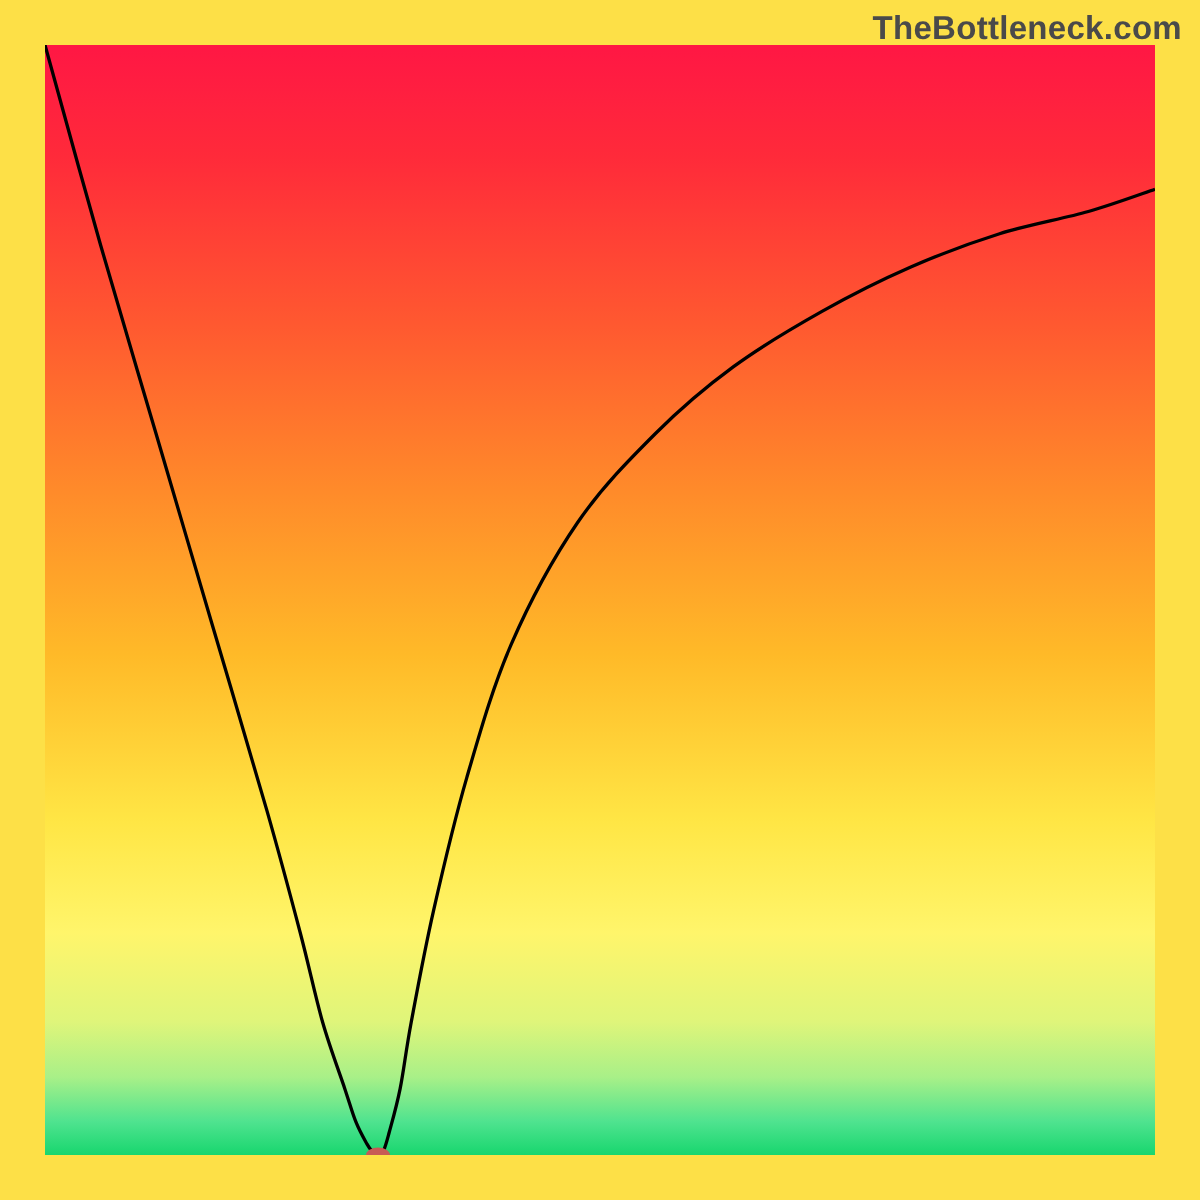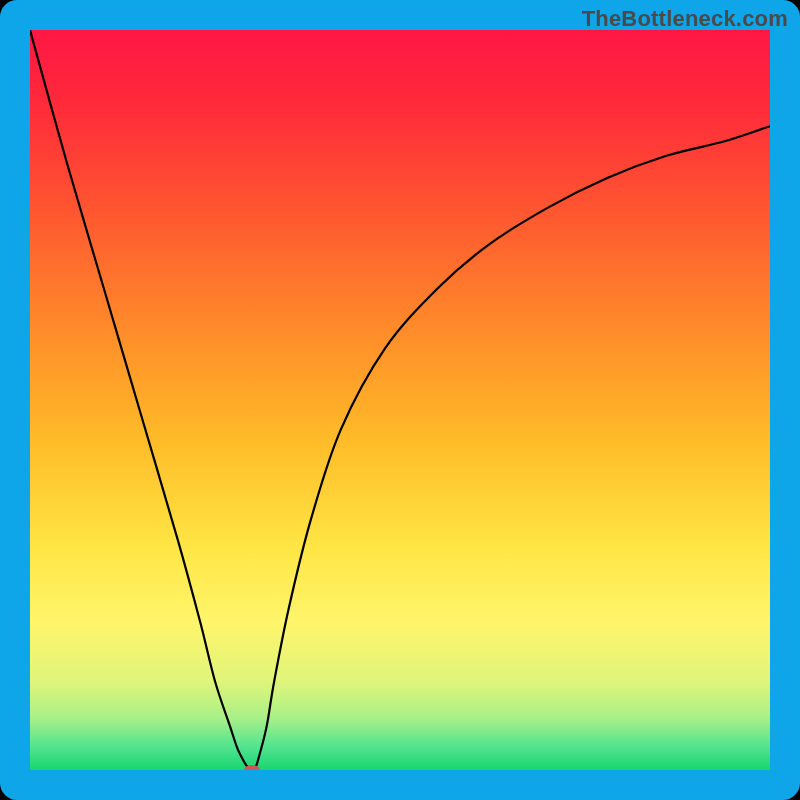--- a/index.html
+++ b/index.html
@@ -7,22 +7,21 @@
     padding: 0;
     width: 800px;
     height: 800px;
     background: #000;
     font-family: Arial, Helvetica, sans-serif;
   }
   .frame {
     position: relative;
     width: 800px;
     height: 800px;
-    background: #0ea5e9;
-    border-radius: 17px;
+    background: #fde047;
   }
   .watermark {
     position: absolute;
     top: 6px;
     right: 12px;
     color: #4a4a4a;
     font-size: 22px;
     font-weight: 600;
     letter-spacing: 0.2px;
     z-index: 3;

